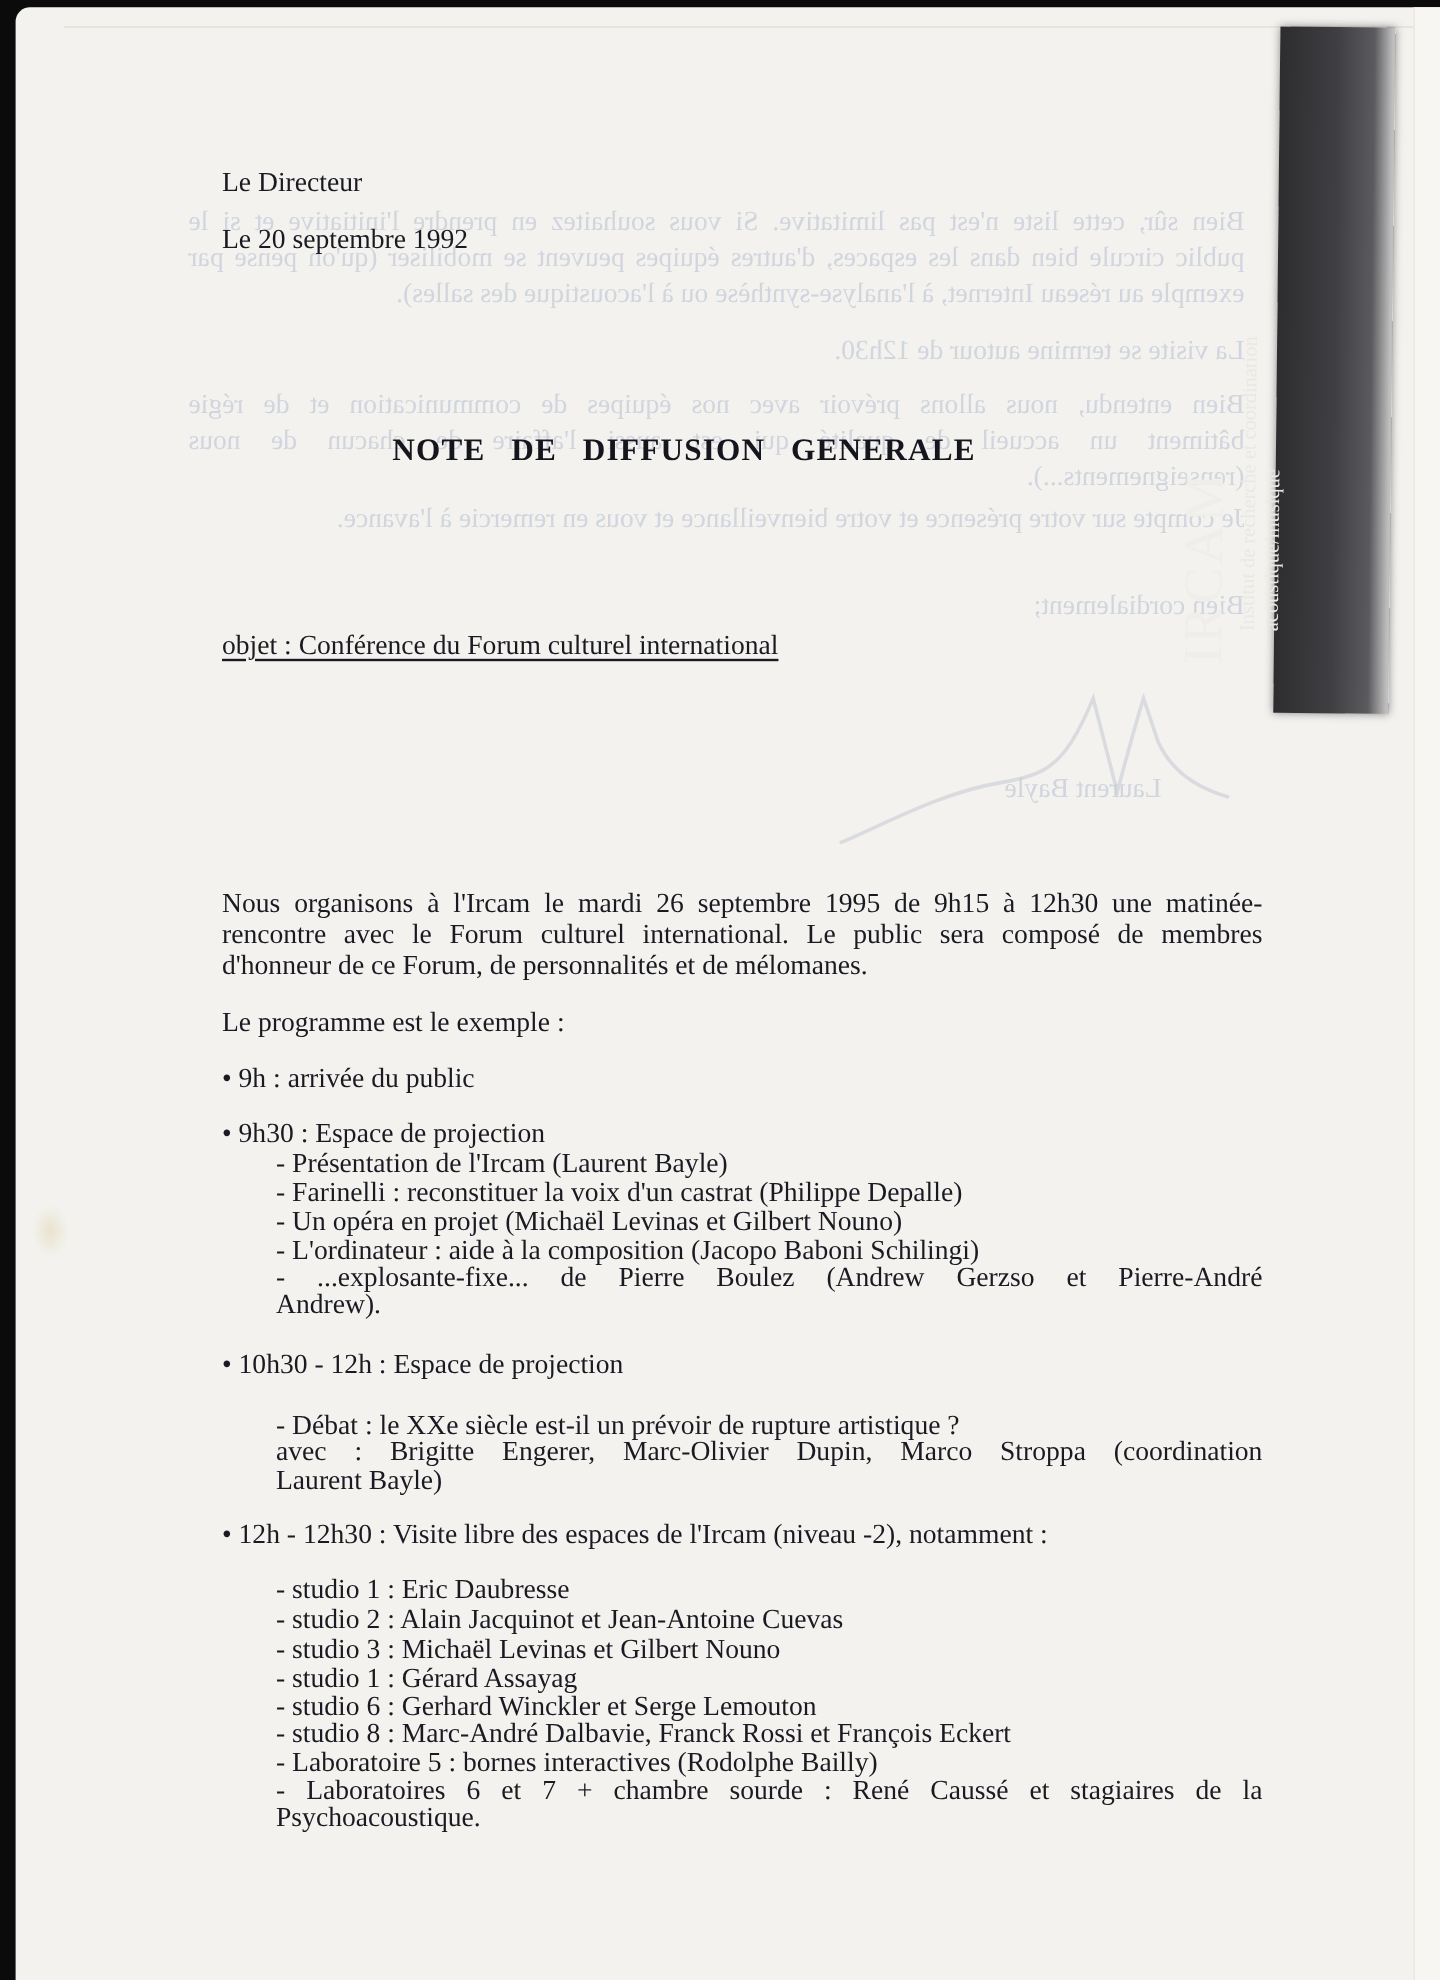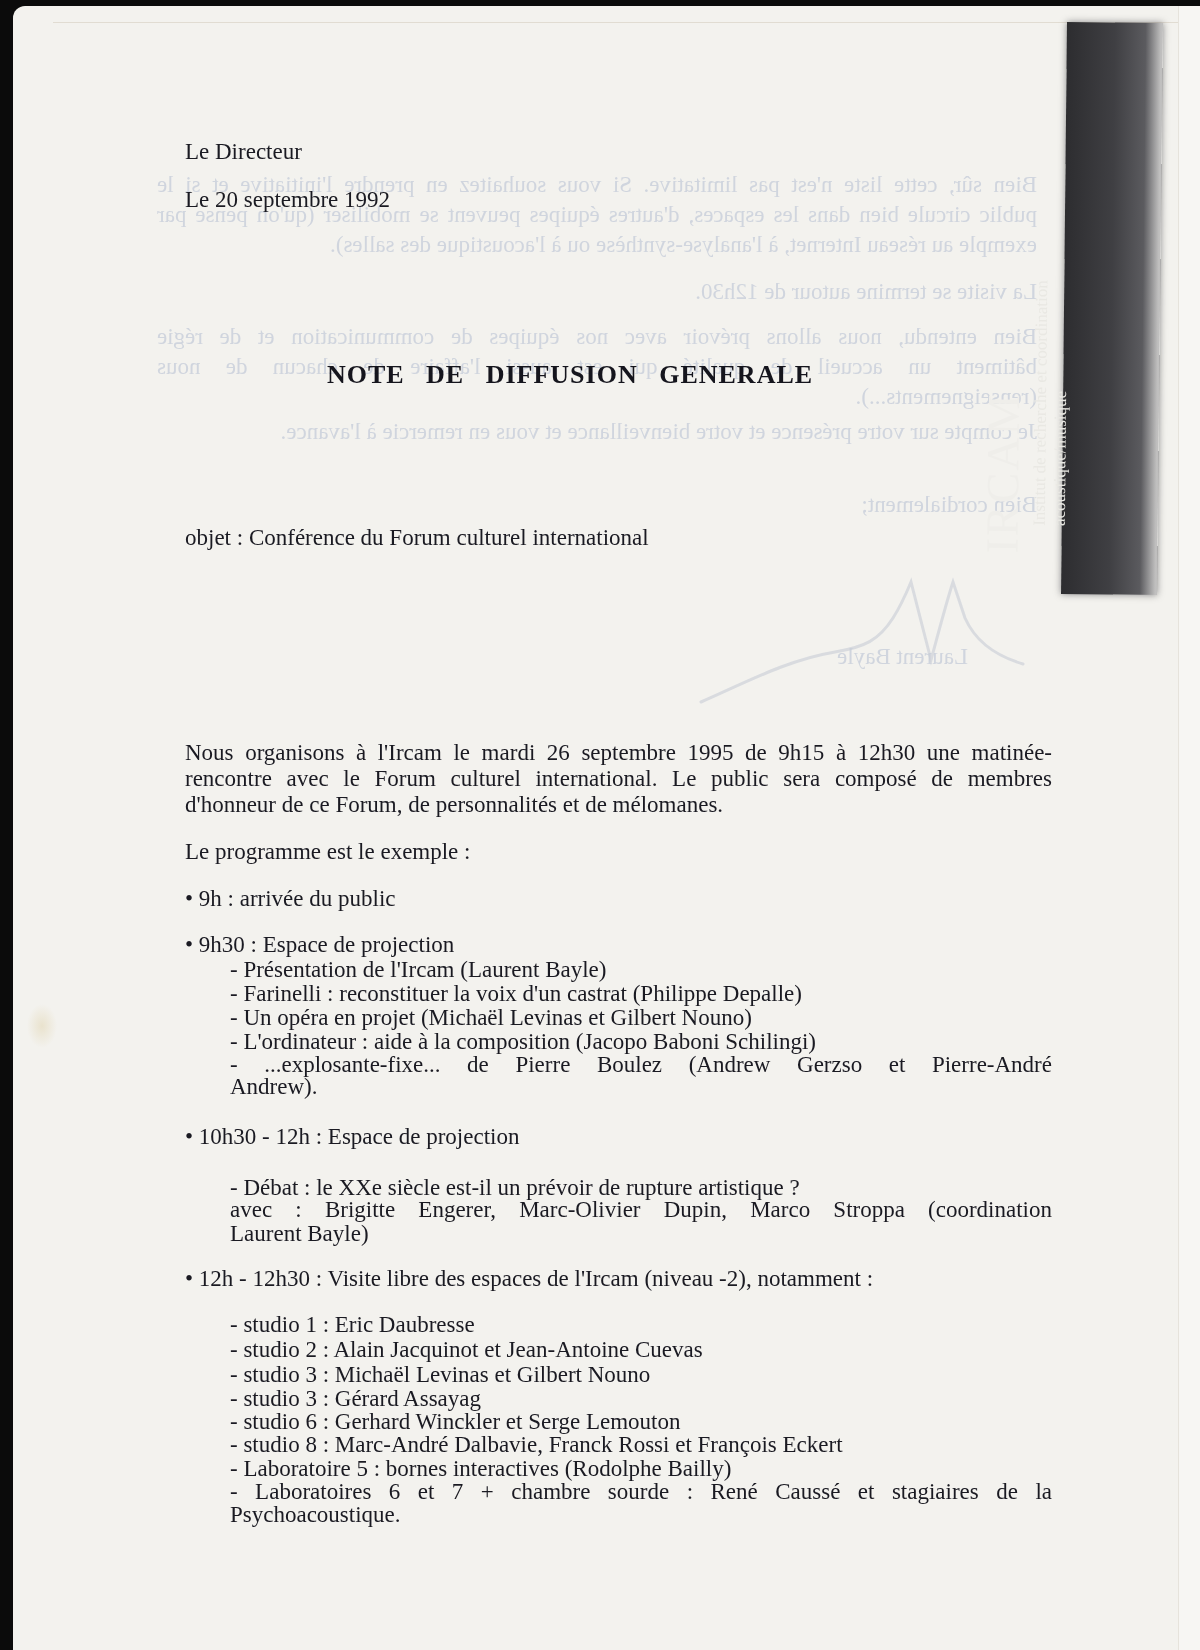--- a/index.html
+++ b/index.html
@@ -13,21 +13,21 @@
               background:#f7f6f3;border-left:1px solid #e6e3dc;}
   .stain{position:absolute;left:14px;top:998px;width:30px;height:44px;
          background:radial-gradient(closest-side,rgba(208,186,120,.28),rgba(208,186,120,0));}
   
   .ln{position:absolute;left:155px;width:867px;font-size:23px;line-height:26px;
       color:#1a1a22;white-space:nowrap;margin-left:30px;}
   .ind{left:200px;width:822px;}
   .just{white-space:normal;text-align:justify;text-align-last:justify;}
   .title{font-weight:bold;font-size:26px;letter-spacing:1px;word-spacing:14px;
          text-align:center;width:770px;white-space:nowrap;color:#15151d;}
-  .objet{text-underline-offset:4px;
+  .objet{text-decoration:underline;text-underline-offset:4px;
          text-decoration-thickness:1.5px;}
   
   .bleed{position:absolute;left:157px;width:880px;font-size:23px;line-height:26px;
          color:#d0d5de;transform:scaleX(-1);white-space:nowrap;}
   .bleed.just{white-space:normal;}
   
   .banner{position:absolute;left:1067px;top:22px;width:96px;height:572px;
           transform:rotate(0.6deg);transform-origin:top left;
           background:linear-gradient(to right,rgba(41,41,44,.98),rgba(56,56,60,.96) 50%,
                      rgba(70,70,75,.88) 82%,rgba(96,96,102,.35) 98%);
@@ -83,21 +83,21 @@
 
 <div class="ln" style="top:1124px">• 10h30 - 12h : Espace de projection</div>
 <div class="ln ind" style="top:1175px">- Débat : le XXe siècle est-il un prévoir de rupture artistique ?</div>
 <div class="ln ind just" style="top:1197px">avec : Brigitte Engerer, Marc-Olivier Dupin, Marco Stroppa (coordination</div>
 <div class="ln ind" style="top:1221px">Laurent Bayle)</div>
 
 <div class="ln" style="top:1266px">• 12h - 12h30 : Visite libre des espaces de l'Ircam (niveau -2), notamment :</div>
 <div class="ln ind" style="top:1312px">- studio 1 : Eric Daubresse</div>
 <div class="ln ind" style="top:1337px">- studio 2 : Alain Jacquinot et Jean-Antoine Cuevas</div>
 <div class="ln ind" style="top:1362px">- studio 3 : Michaël Levinas et Gilbert Nouno</div>
-<div class="ln ind" style="top:1386px">- studio 3 : Gérard Assayag</div>
+<div class="ln ind" style="top:1386px">- studio 1 : Gérard Assayag</div>
 <div class="ln ind" style="top:1409px">- studio 6 : Gerhard Winckler et Serge Lemouton</div>
 <div class="ln ind" style="top:1432px">- studio 8 : Marc-André Dalbavie, Franck Rossi et François Eckert</div>
 <div class="ln ind" style="top:1456px">- Laboratoire 5 : bornes interactives (Rodolphe Bailly)</div>
 <div class="ln ind just" style="top:1479px">- Laboratoires 6 et 7 + chambre sourde : René Caussé et stagiaires de la</div>
 <div class="ln ind" style="top:1502px">Psychoacoustique.</div>
 
 <div class="banner">
   <div class="banner-rot">
     <div class="banner-brand">IRCAM</div>
     <div class="banner-sub">

